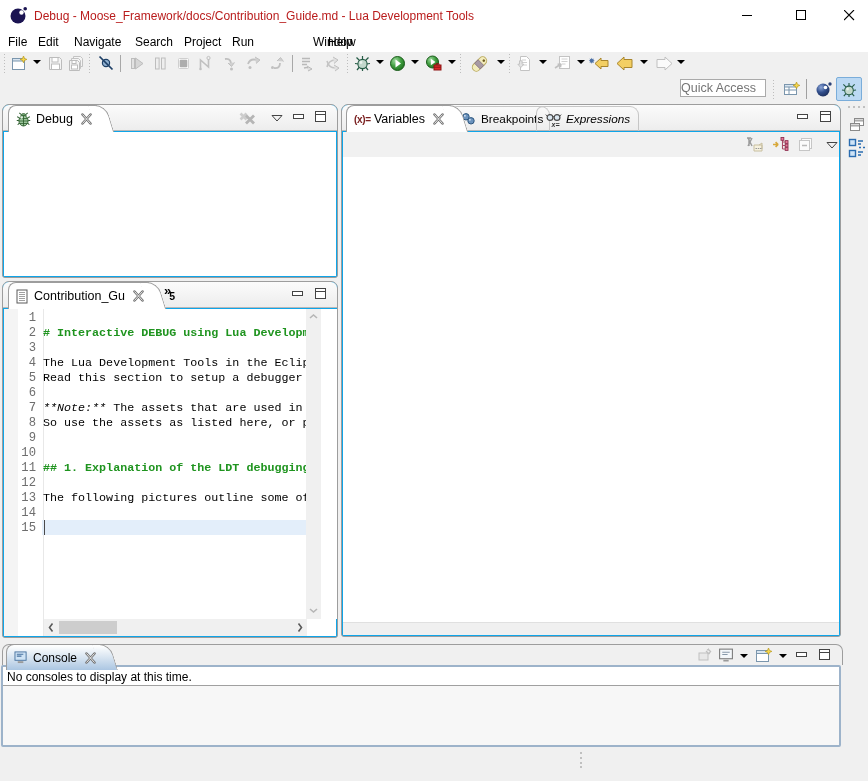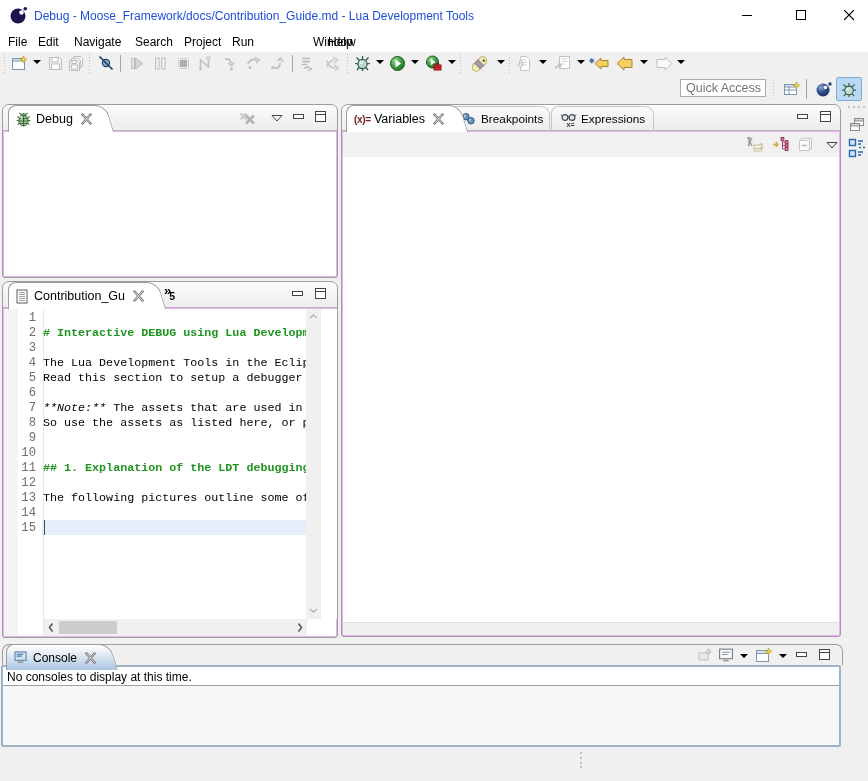--- a/index.html
+++ b/index.html
@@ -2,40 +2,40 @@
 <html><head>
 <meta charset="utf-8">
 <style>
 * { margin:0; padding:0; box-sizing:border-box; }
 html,body { width:868px; height:781px; overflow:hidden; }
 body { font-family:"Liberation Sans", sans-serif; background:#f0f0f0; position:relative; }
 .abs { position:absolute; }
 
 
 #titlebar { left:0; top:0; width:868px; height:31px; background:#ffffff; }
-#title-text { left:34px; top:9px; font-size:12px; color:#1d4ed8; white-space:nowrap; }
+#title-text { left:34px; top:9px; font-size:12px; color:#b91c1c; white-space:nowrap; }
 .winbtn { top:0; height:31px; width:46px; display:flex; align-items:center; justify-content:center; }
 
 
 #menubar { left:0; top:31px; width:868px; height:21px; background:#ffffff; display:flex; align-items:center; font-size:12px; color:#000; }
 #menubar span { position:absolute; top:4px; }
 
 
 #toolbar1 { left:0; top:52px; width:868px; height:24px; background:#f0f0f0; }
 #toolbar2 { left:0; top:76px; width:868px; height:27px; background:#f0f0f0; }
 .tbi { position:absolute; top:55px; width:17px; height:17px; }
 .sep { position:absolute; top:55px; width:1px; height:17px; background:#a8a8a8; }
 .grip { position:absolute; top:54px; width:3px; height:19px;
   background:repeating-linear-gradient(#bdbdbd 0 1px, transparent 1px 3px); background-size:1px 100%; background-repeat:no-repeat; background-position:1px 0; }
 .dd { position:absolute; top:60px; width:0; height:0; border-left:4px solid transparent; border-right:4px solid transparent; border-top:4.5px solid #000; }
 
-#quickaccess { left:680px; top:79px; width:86px; height:18px; border:1px solid #aaaaaa; background:#fff; color:#757575; font-size:12.5px; line-height:17px; padding-left:5px; }
-
-
-.panel { position:absolute; border:1px solid #9d9d9d; border-radius:7px 7px 3px 3px; background:#f0abfc; overflow:hidden; }
+#quickaccess { left:680px; top:79px; width:86px; height:18px; border:1px solid #aaaaaa; background:#fff; color:#757575; font-size:12.5px; line-height:17px; }
+
+
+.panel { position:absolute; border:1px solid #9d9d9d; border-radius:7px 7px 3px 3px; background:#0ea5e9; overflow:hidden; }
 .phead { position:absolute; left:0; top:0; right:0; height:26px; background:linear-gradient(#fbfbfb,#ededed); border-bottom:1px solid #b8b8b8; }
 .tab { position:absolute; top:0; height:27px; z-index:3; background:#fff; border:1px solid #9d9d9d; border-right:none; border-bottom:none; border-radius:8px 0 0 0; display:flex; align-items:center; font-size:12.5px; color:#000; padding:0 4px 0 7px; }
 .tab::after { content:""; position:absolute; top:-1px; bottom:0; right:-13px; width:17px; background:inherit; border-top:1px solid #9d9d9d; border-right:1px solid #9d9d9d; border-top-right-radius:11px; transform:skewX(17deg); z-index:-1; }
 .tab .x { margin-left:7px; flex:none; }
 .tabu { position:absolute; top:1px; height:25px; display:flex; align-items:center; font-size:11.8px; color:#000; padding:0 8px; border:1px solid #c6c6c6; border-bottom:none; border-radius:7px 9px 0 0; white-space:nowrap; }
 .tabu svg { flex:none; }
 .pcontent { position:absolute; background:#fff; }
 .hbtn { position:absolute; }
 
 
@@ -318,21 +318,21 @@
   </div>
   <div class="tabu" style="left:108px; padding:0 6px;">
     <svg width="15" height="14" viewBox="0 0 15 14" style="margin:0 5px 0 4px;">
       <circle cx="5" cy="4.8" r="3.2" fill="#6b93be" stroke="#2d567e"></circle>
       <circle cx="3.9" cy="3.7" r="1" fill="#cddcec"></circle>
       <circle cx="10" cy="8.8" r="3.2" fill="#6b93be" stroke="#2d567e"></circle>
       <circle cx="8.9" cy="7.7" r="1" fill="#cddcec"></circle>
     </svg>
     Breakpoints
   </div>
-  <div class="tabu" style="left:209px;">
+  <div class="tabu" style="left:194px;font-style:italic;">
     <svg width="17" height="15" viewBox="0 0 17 15" style="margin-right:4px;">
       <circle cx="5" cy="5.5" r="2.9" fill="#dce8f2" stroke="#4a4a4a" stroke-width="1.2"></circle>
       <circle cx="12" cy="5.5" r="2.9" fill="#dce8f2" stroke="#4a4a4a" stroke-width="1.2"></circle>
       <path d="M7.9,5 Q8.5,4.2 9.1,5 M2.2,4 L0.8,2.6 M14.8,4 L16.2,2.6" stroke="#4a4a4a" fill="none"></path>
       <text x="6.5" y="14.5" font-size="7" font-weight="bold" fill="#333" font-family="Liberation Sans">x=</text>
     </svg>
     Expressions
   </div>
 
   <svg class="hbtn" style="left:454px; top:8px;" width="13" height="9" shape-rendering="crispEdges">

